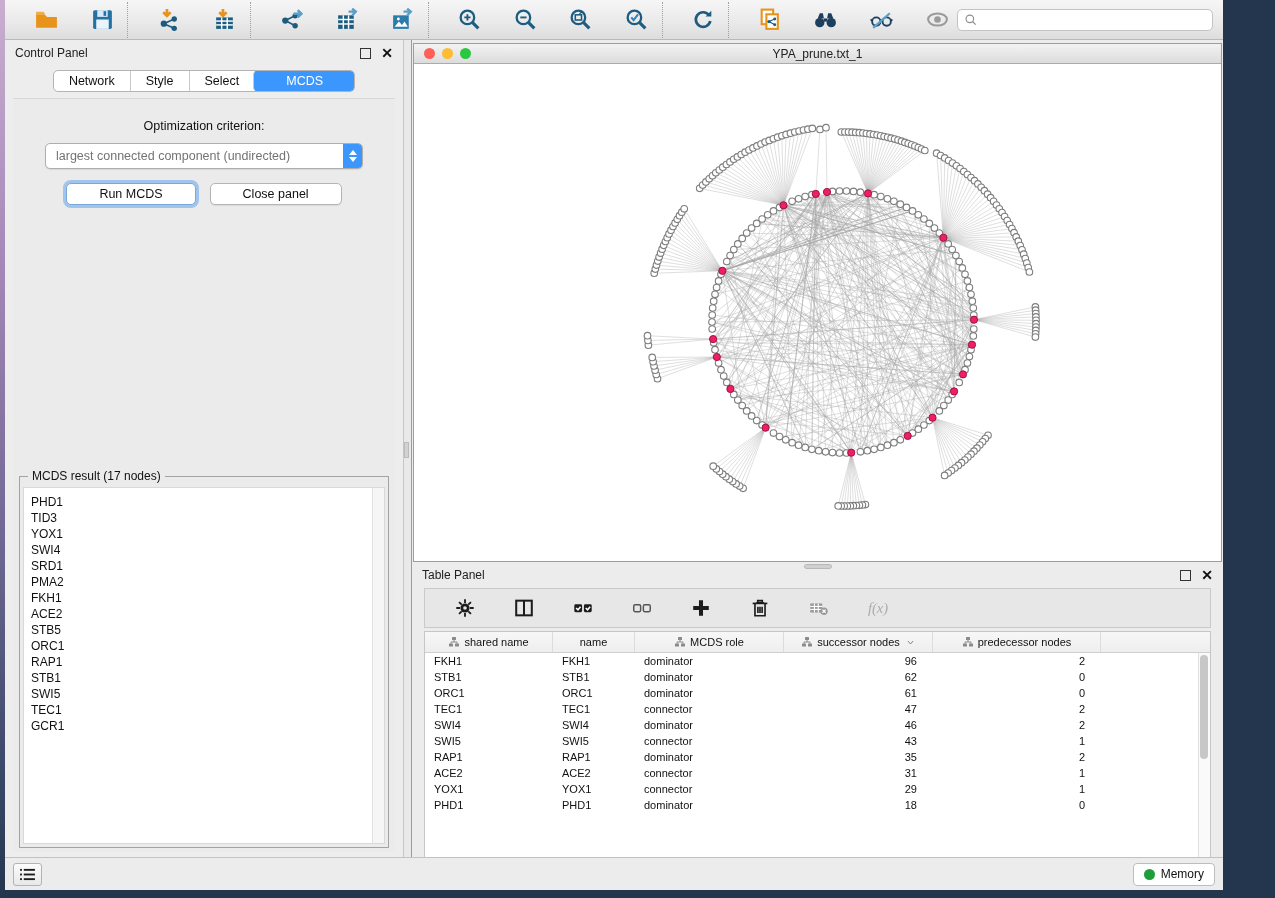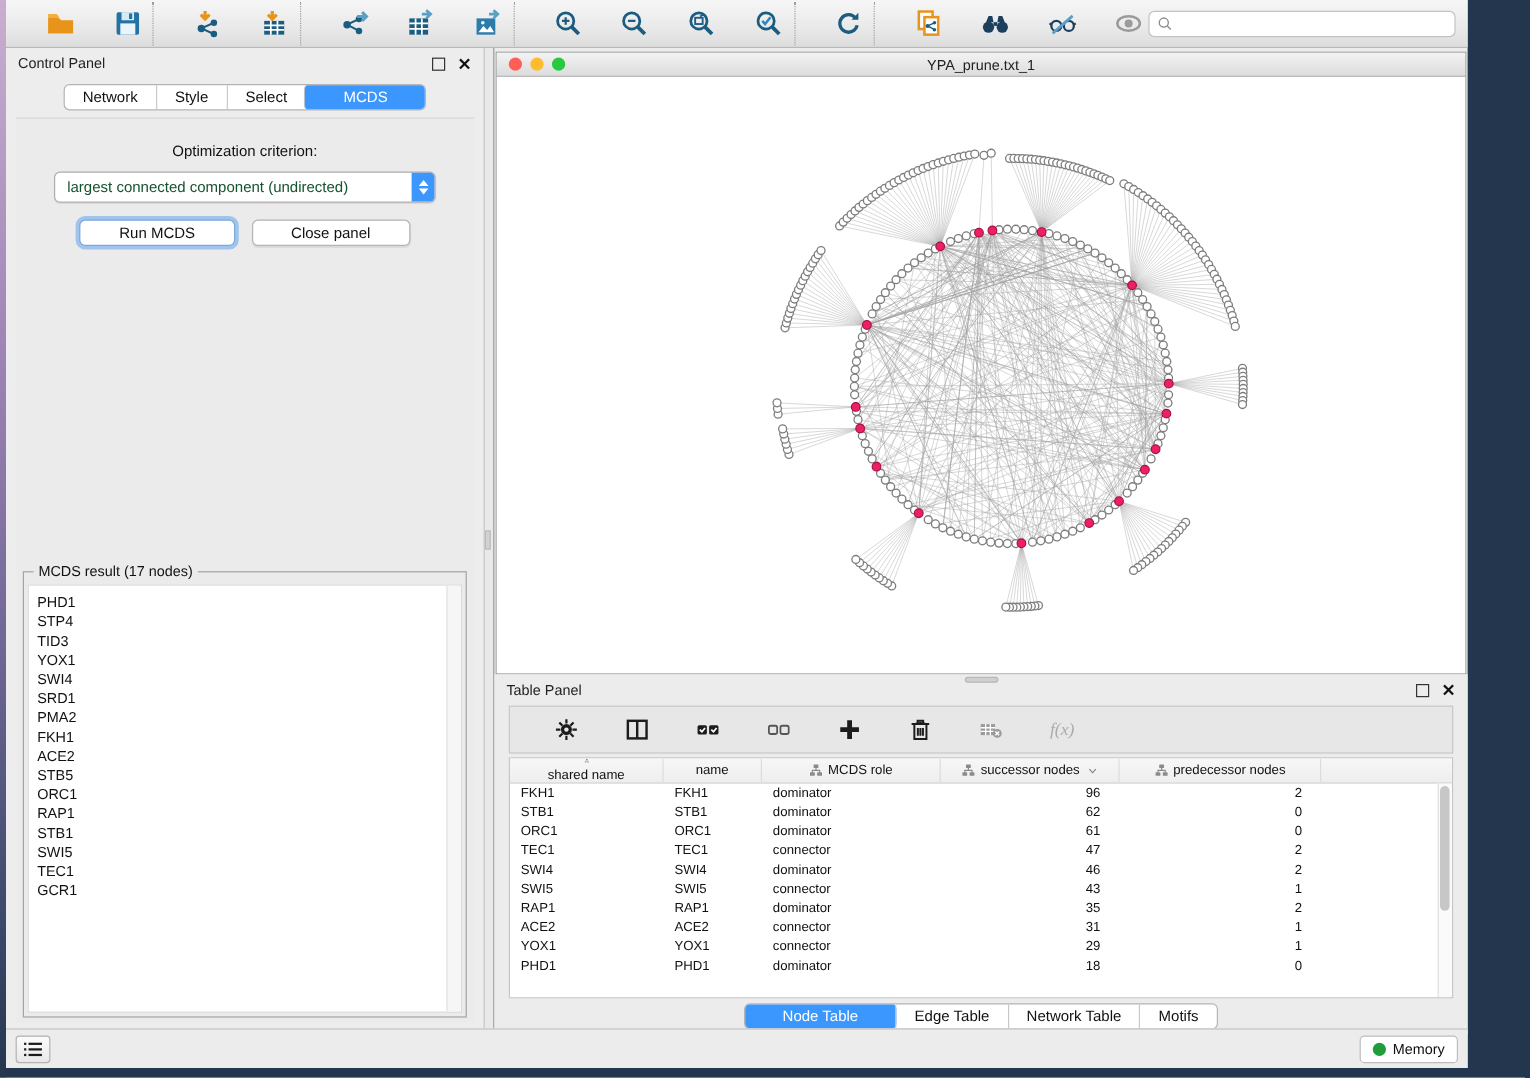--- a/index.html
+++ b/index.html
@@ -6,21 +6,21 @@
   body{width:1275px;height:898px;position:relative;background:#24364e;overflow:hidden;
        font-family:"Liberation Sans",sans-serif;-webkit-font-smoothing:antialiased;}
   .wall-left{position:absolute;left:0;top:0;width:5px;height:898px;
        background:linear-gradient(180deg,#c9aed0 0%,#a387b8 30%,#6f6794 60%,#3c4a6b 85%,#24364e 100%);}
   .app{position:absolute;left:5px;top:0;width:1218px;height:890px;background:#ececec;}
 
   
   .toolbar{position:absolute;left:0;top:0;right:0;height:40px;
        background:linear-gradient(180deg,#f6f6f6 0%,#e9e9e9 60%,#dddddd 100%);
        border-bottom:1px solid #b9b9b9;display:flex;align-items:center;padding-left:6px;box-sizing:border-box;}
-  .tbtn{width:38px;height:32px;display:flex;align-items:center;justify-content:center;border-radius:4px;margin-left:23px;}
+  .tbtn{width:38px;height:32px;display:flex;align-items:center;justify-content:flex-start;border-radius:4px;margin-left:23px;}
   .tbtn svg{width:25px;height:25px;}
   .tsep{height:36px;border-left:1px dotted #9f9f9f;margin:0 5px;}
   .searchwrap{margin-left:auto;margin-right:10px;width:296px;height:22px;background:#fff;
        border:1px solid #c3c3c3;border-radius:5px;display:flex;align-items:center;padding-left:6px;box-sizing:border-box;}
   .searchwrap svg{width:14px;height:14px;flex:0 0 auto;}
   .searchwrap input{border:none;outline:none;flex:1;height:18px;font-size:12px;background:transparent;padding:0 6px 0 4px;}
 
   
   .main{position:absolute;top:40px;left:0;right:0;bottom:28px;display:flex;}
 
@@ -34,21 +34,21 @@
   .seg{display:inline-flex;background:#fff;border:1px solid #b4b4b4;border-radius:5px;overflow:hidden;}
   .seg .segit{padding:3px 15px;font-size:12.5px;color:#111;border-left:1px solid #c9c9c9;white-space:nowrap;}
   .seg .segit:first-child{border-left:none;}
   .seg .segit.active{background:#3b97fd;color:#fff;border-radius:5px;margin:-1px;padding:4px 32px;}
   .cp-inner{flex:1;margin:2px 8px 10px;background:#ebebeb;border-top:1px solid #d8d8d8;
        display:flex;flex-direction:column;}
   .opt-label{text-align:center;margin-top:20px;font-size:12.5px;color:#111;}
   .selrow{display:flex;justify-content:center;margin-top:10px;}
   .select{width:316px;height:24px;background:#fff;border:1px solid #aeaeae;border-radius:5px;
        display:flex;align-items:center;box-shadow:0 1px 1px rgba(0,0,0,.08);}
-  .select .selval{flex:1;font-size:12.5px;padding-left:10px;color:#14532d;white-space:nowrap;}
+  .select .selval{flex:1;font-size:12.5px;padding-left:10px;color:#737373;white-space:nowrap;}
   .stepper{width:19px;height:24px;background:#3b97fd;border-radius:0 4px 4px 0;display:flex;flex-direction:column;
        align-items:center;justify-content:center;gap:2px;}
   .stepper .tri-up{width:0;height:0;border-left:4px solid transparent;border-right:4px solid transparent;border-bottom:5px solid #fff;}
   .stepper .tri-dn{width:0;height:0;border-left:4px solid transparent;border-right:4px solid transparent;border-top:5px solid #fff;}
   .btnrow{display:flex;justify-content:center;gap:14px;margin-top:14px;}
   .btn{background:#fff;border:1px solid #b5b5b5;border-radius:5px;padding:3px 32px;font-size:12.5px;color:#111;
        box-shadow:0 1px 1px rgba(0,0,0,.08);}
   .btn.focused{box-shadow:0 0 0 3px rgba(110,170,235,.6);border-color:#7aa8d8;}
   .cp-spacer{flex:1;}
   .groupbox{position:relative;margin:0 6px 4px;border:1px solid #a3a3a3;height:372px;box-sizing:border-box;}
@@ -300,21 +300,20 @@
         <div class="btnrow">
           <button class="btn focused">Run MCDS</button>
           <button class="btn">Close panel</button>
         </div>
         <div class="cp-spacer"></div>
         <div class="groupbox">
           <span class="legend">MCDS result (17 nodes)</span>
           <div class="mcds-list">
             <div class="mcds-items" id="mcds-items">
                 <div>PHD1</div>
-                <div>STP4</div>
                 <div>TID3</div>
                 <div>YOX1</div>
                 <div>SWI4</div>
                 <div>SRD1</div>
                 <div>PMA2</div>
                 <div>FKH1</div>
                 <div>ACE2</div>
                 <div>STB5</div>
                 <div>ORC1</div>
                 <div>RAP1</div>
@@ -1169,21 +1168,21 @@
               </svg>
             </span>
             <span class="tbtn">
               <svg viewBox="0 0 24 24">
                 <text x="1" y="17" font-family="Liberation Serif, serif" font-style="italic" font-size="16" fill="#ababab">f(x)</text>
               </svg>
             </span>
           </div>
         <div class="tp-table">
           <div class="thead" id="thead">
-              <div class="hcell" style="width: 128px; flex-direction: column;">
+              <div class="hcell" style="width: 128px;">
                 <svg viewBox="0 0 24 24" class="net-ico">
                   <g fill="#8a8a8a">
                     <rect x="8" y="2" width="8" height="6" rx="1"></rect>
                     <rect x="2" y="15" width="8" height="6" rx="1"></rect>
                     <rect x="14" y="15" width="8" height="6" rx="1"></rect>
                   </g>
                   <path d="M12 8v4M6 15v-3h12v3" stroke="#8a8a8a" stroke-width="2" fill="none"></path>
                 </svg>
                 <span>shared name</span>
               </div>
@@ -1295,28 +1294,20 @@
                 <div class="tcell left" style="width: 128px;">PHD1</div>
                 <div class="tcell left" style="width: 82px;">PHD1</div>
                 <div class="tcell left" style="width: 149px;">dominator</div>
                 <div class="tcell right" style="width: 149px;">18</div>
                 <div class="tcell right" style="width: 168px;">0</div>
               </div>
             </div>
           <div class="tscroll">
               <span class="thumb"></span>
             </div>
-        </div>
-        <div class="tp-tabs">
-          <span class="seg" id="tp-seg">
-              <span class="segit active">Node Table</span>
-              <span class="segit">Edge Table</span>
-              <span class="segit">Network Table</span>
-              <span class="segit">Motifs</span>
-            </span>
         </div>
       </div>
 
     </div>
   </div>
 
   <div class="status">
     <span class="listbtn">
       <svg viewBox="0 0 16 14">
         <g fill="#1a1a1a">

